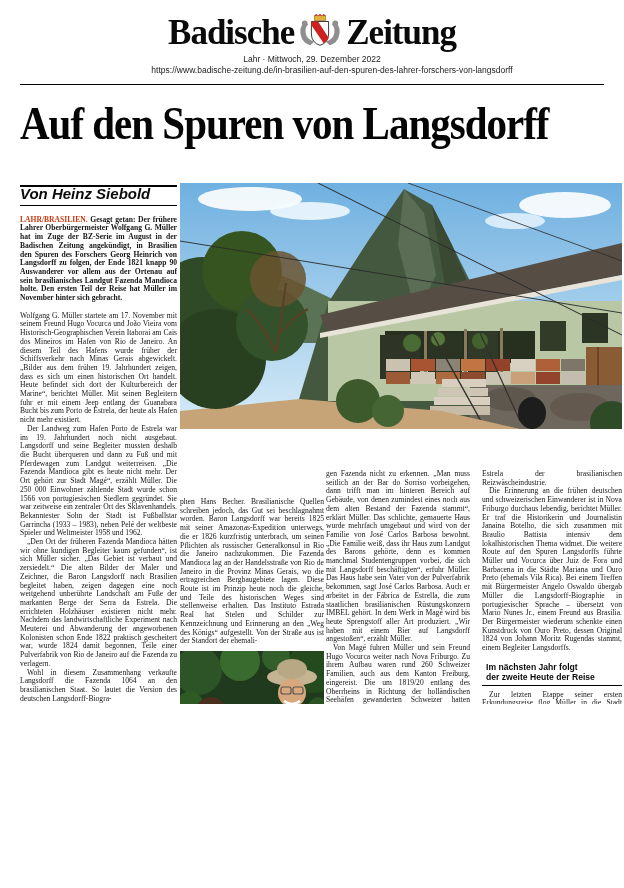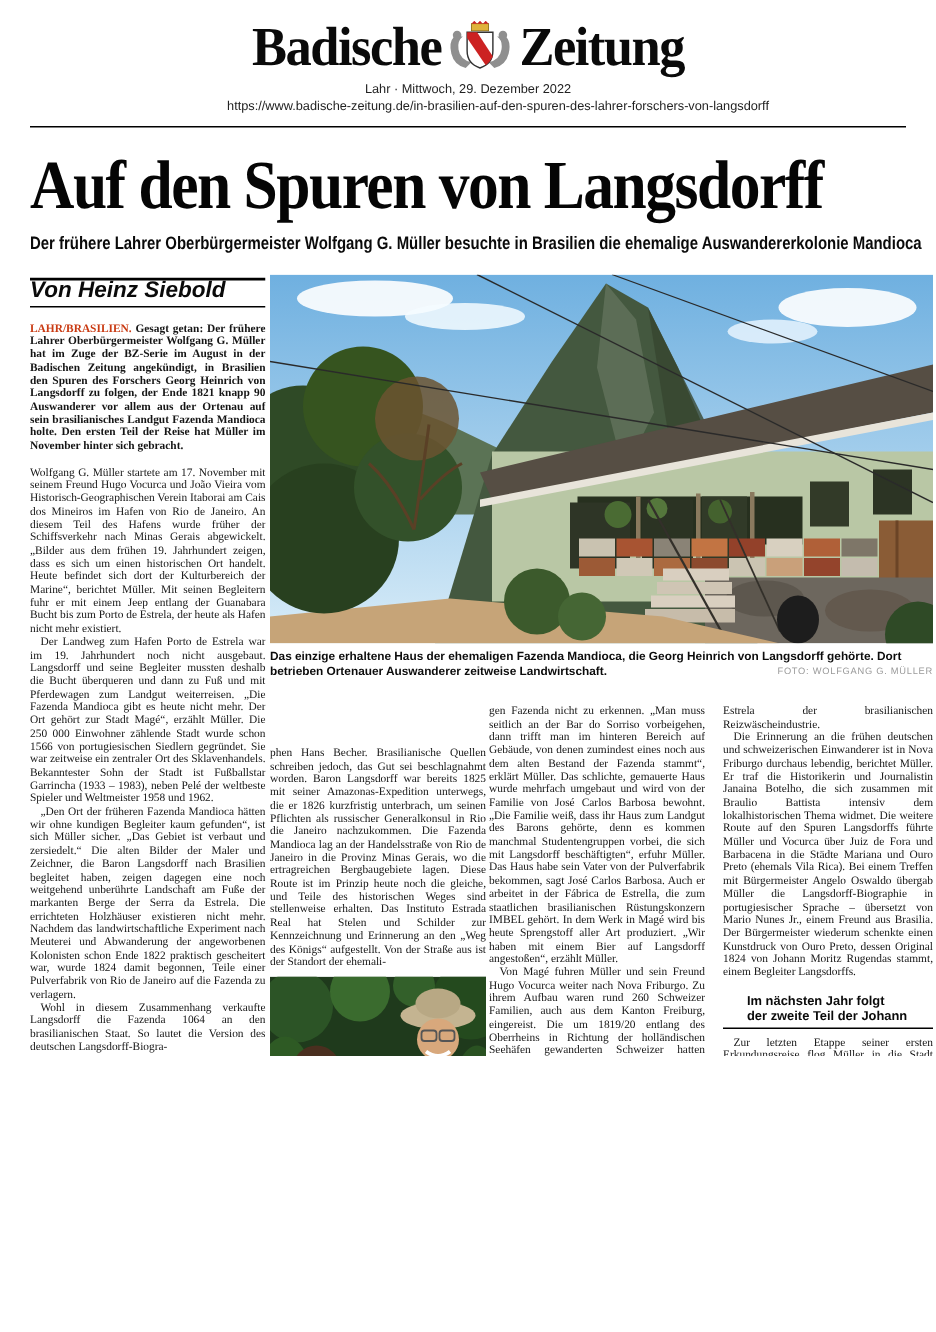--- a/index.html
+++ b/index.html
@@ -29,21 +29,21 @@
   .col2{position:absolute;left:180px;top:498px;width:144px;height:382px;overflow:hidden;}
   .col3{position:absolute;left:326px;top:470px;width:144px;height:382px;overflow:hidden;}
   .col4{position:absolute;left:482px;top:470px;width:140px;height:334px;overflow:hidden;}
   .byline-block{border-top:2.5px solid #000;border-bottom:1px solid #000;
                 padding:3px 0 3px;margin-bottom:10px;}
   .byline{font-family:"Liberation Sans",sans-serif;font-weight:bold;font-style:italic;
           font-size:15px;color:#0a0a0a;}
   .lead{font-weight:bold;margin-bottom:9px !important;}
   .lead-loc{color:#c93a12;font-weight:bold;}
   .colsubhead{font-family:"Liberation Sans",sans-serif;font-weight:bold;font-size:8.6px;
-              line-height:10px;margin:9px 16px 3px;color:#0a0a0a;}
+              line-height:10px;margin:9px 4px 3px;color:#0a0a0a;}
   .colsubhead-rule{border-top:1px solid #000;margin:3px 0 5px;}
   
   .photo1{position:absolute;left:180px;top:183px;width:442px;height:246px;overflow:hidden;}
   .photo1 svg,.photo2 svg{display:block;width:100%;height:100%;}
   .caption1{position:absolute;left:180px;top:433px;width:442px;
             font-family:"Liberation Sans",sans-serif;font-weight:bold;font-size:7.9px;
             line-height:10px;color:#0c0c0c;}
   .credit{position:absolute;right:0;bottom:0;font-weight:normal;font-size:6.2px;
           letter-spacing:.5px;color:#9a9a9a;}
   .photo2{width:144px;height:158px;margin-top:5px;overflow:hidden;}
@@ -80,23 +80,20 @@
         <path d="M13,7 h7 l11,17 q-2,4 -5,6 l-13,-19 z" fill="#cc2222"></path>
       </svg>
       <span class="brand">Zeitung</span>
     </div>
     <div class="dateline">Lahr · Mittwoch, 29. Dezember 2022</div>
     <div class="arturl">https://www.badische-zeitung.de/in-brasilien-auf-den-spuren-des-lahrer-forschers-von-langsdorff</div>
   </div>
   <div class="head-divider"></div>
 
   <div class="headline">Auf den Spuren von Langsdorff</div>
-  <div class="subhead-wrap">
-    <div class="subhead">Der frühere Lahrer Oberbürgermeister Wolfgang G. Müller besuchte in Brasilien die ehemalige Auswandererkolonie Mandioca</div>
-  </div>
 
   <div class="col1 bodytext">
     <div class="byline-block">
       <span class="byline">Von Heinz Siebold</span>
     </div>
     <p class="lead"><span class="lead-loc">LAHR/BRASILIEN.</span><span> Gesagt getan: Der frühere Lahrer Oberbürgermeister Wolfgang G. Müller hat im Zuge der BZ-Serie im August in der Badischen Zeitung angekündigt, in Brasilien den Spuren des Forschers Georg Heinrich von Langsdorff zu folgen, der Ende 1821 knapp 90 Auswanderer vor allem aus der Ortenau auf sein brasilianisches Landgut Fazenda Mandioca holte. Den ersten Teil der Reise hat Müller im November hinter sich gebracht.</span></p>
     <p>Wolfgang G. Müller startete am 17. November mit seinem Freund Hugo Vocurca und João Vieira vom Historisch-Geographischen Verein Itaborai am Cais dos Mineiros im Hafen von Rio de Janeiro. An diesem Teil des Hafens wurde früher der Schiffsverkehr nach Minas Gerais abgewickelt. „Bilder aus dem frühen 19. Jahrhundert zeigen, dass es sich um einen historischen Ort handelt. Heute befindet sich dort der Kulturbereich der Marine“, berichtet Müller. Mit seinen Begleitern fuhr er mit einem Jeep entlang der Guanabara Bucht bis zum Porto de Estrela, der heute als Hafen nicht mehr existiert.</p>
     <p class="ind">Der Landweg zum Hafen Porto de Estrela war im 19. Jahrhundert noch nicht ausgebaut. Langsdorff und seine Begleiter mussten deshalb die Bucht überqueren und dann zu Fuß und mit Pferdewagen zum Landgut weiterreisen. „Die Fazenda Mandioca gibt es heute nicht mehr. Der Ort gehört zur Stadt Magé“, erzählt Müller. Die 250 000 Einwohner zählende Stadt wurde schon 1566 von portugiesischen Siedlern gegründet. Sie war zeitweise ein zentraler Ort des Sklavenhandels. Bekanntester Sohn der Stadt ist Fußballstar Garrincha (1933 – 1983), neben Pelé der weltbeste Spieler und Weltmeister 1958 und 1962.</p>
     <p class="ind">„Den Ort der früheren Fazenda Mandioca hätten wir ohne kundigen Begleiter kaum gefunden“, ist sich Müller sicher. „Das Gebiet ist verbaut und zersiedelt.“ Die alten Bilder der Maler und Zeichner, die Baron Langsdorff nach Brasilien begleitet haben, zeigen dagegen eine noch weitgehend unberührte Landschaft am Fuße der markanten Berge der Serra da Estrela. Die errichteten Holzhäuser existieren nicht mehr. Nachdem das landwirtschaftliche Experiment nach Meuterei und Abwanderung der angeworbenen Kolonisten schon Ende 1822 praktisch gescheitert war, wurde 1824 damit begonnen, Teile einer Pulverfabrik von Rio de Janeiro auf die Fazenda zu verlagern.</p>
     <p class="ind">Wohl in diesem Zusammenhang verkaufte Langsdorff die Fazenda 1064 an den brasilianischen Staat. So lautet die Version des deutschen Langsdorff-Biogra-</p>
@@ -170,24 +167,20 @@
       <circle cx="98" cy="96" r="28" fill="#6b5430" opacity=".85"></circle>
       <path d="M96,170 q6,-40 10,-70 M96,170 q-14,-30 -30,-44 M100,150 q16,-18 28,-24" stroke="#5a4026" stroke-width="2" fill="none"></path>
       <circle cx="178" cy="218" r="22" fill="#3c5a2c"></circle>
       <circle cx="208" cy="228" r="16" fill="#456634"></circle>
       <circle cx="432" cy="240" r="22" fill="#2f4a26"></circle>
       <line x1="0" y1="58" x2="442" y2="130" stroke="#2a2a2a" stroke-width=".9"></line>
       <line x1="138" y1="0" x2="442" y2="152" stroke="#2a2a2a" stroke-width="1"></line>
       <line x1="228" y1="0" x2="442" y2="78" stroke="#2a2a2a" stroke-width=".8"></line>
     </svg>
   </div>
-  <div class="caption1">
-    <span>Das einzige erhaltene Haus der ehemaligen Fazenda Mandioca, die Georg Heinrich von Langsdorff gehörte. Dort betrieben Ortenauer Auswanderer zeitweise Landwirtschaft.</span>
-    <span class="credit">FOTO: WOLFGANG G. MÜLLER</span>
-  </div>
 
   <div class="col2 bodytext">
     <p>phen Hans Becher. Brasilianische Quellen schreiben jedoch, das Gut sei beschlagnahmt worden. Baron Langsdorff war bereits 1825 mit seiner Amazonas-Expedition unterwegs, die er 1826 kurzfristig unterbrach, um seinen Pflichten als russischer Generalkonsul in Rio die Janeiro nachzukommen. Die Fazenda Mandioca lag an der Handelsstraße von Rio de Janeiro in die Provinz Minas Gerais, wo die ertragreichen Bergbaugebiete lagen. Diese Route ist im Prinzip heute noch die gleiche, und Teile des historischen Weges sind stellenweise erhalten. Das Instituto Estrada Real hat Stelen und Schilder zur Kennzeichnung und Erinnerung an den „Weg des Königs“ aufgestellt. Von der Straße aus ist der Standort der ehemali-</p>
     <div class="photo2">
       <svg viewBox="0 0 144 158" preserveAspectRatio="none" aria-hidden="true">
         <rect width="144" height="158" fill="#1f3a1c"></rect>
         <circle cx="18" cy="20" r="24" fill="#2c5426"></circle>
         <circle cx="60" cy="10" r="20" fill="#3a6b2e"></circle>
         <circle cx="134" cy="16" r="26" fill="#244a1e"></circle>
         <circle cx="96" cy="6" r="14" fill="#33602a"></circle>
@@ -228,21 +221,21 @@
   <div class="col3 bodytext">
     <p>gen Fazenda nicht zu erkennen. „Man muss seitlich an der Bar do Sorriso vorbeigehen, dann trifft man im hinteren Bereich auf Gebäude, von denen zumindest eines noch aus dem alten Bestand der Fazenda stammt“, erklärt Müller. Das schlichte, gemauerte Haus wurde mehrfach umgebaut und wird von der Familie von José Carlos Barbosa bewohnt. „Die Familie weiß, dass ihr Haus zum Landgut des Barons gehörte, denn es kommen manchmal Studentengruppen vorbei, die sich mit Langsdorff beschäftigten“, erfuhr Müller. Das Haus habe sein Vater von der Pulverfabrik bekommen, sagt José Carlos Barbosa. Auch er arbeitet in der Fábrica de Estrella, die zum staatlichen brasilianischen Rüstungskonzern IMBEL gehört. In dem Werk in Magé wird bis heute Sprengstoff aller Art produziert. „Wir haben mit einem Bier auf Langsdorff angestoßen“, erzählt Müller.</p>
     <p class="ind">Von Magé fuhren Müller und sein Freund Hugo Vocurca weiter nach Nova Friburgo. Zu ihrem Aufbau waren rund 260 Schweizer Familien, auch aus dem Kanton Freiburg, eingereist. Die um 1819/20 entlang des Oberrheins in Richtung der holländischen Seehäfen gewanderten Schweizer hatten etliche Ortenauer dazu bewogen, als Auswanderungsziel nicht Nordamerika, sondern Brasilien zu wählen. In Nova Friburgo hatte Langsdorff 1822/23 versucht, Ersatz für seine abtrünnigen Kolonisten zu bekommen. Mit mäßigem Erfolg. Heute ist Nova Friburgo eine Stadt mit 190 000 Einwohnern und ein</p>
   </div>
 
   <div class="col4 bodytext">
     <p>Estrela der brasilianischen Reizwäscheindustrie.</p>
     <p class="ind">Die Erinnerung an die frühen deutschen und schweizerischen Einwanderer ist in Nova Friburgo durchaus lebendig, berichtet Müller. Er traf die Historikerin und Journalistin Janaina Botelho, die sich zusammen mit Braulio Battista intensiv dem lokalhistorischen Thema widmet. Die weitere Route auf den Spuren Langsdorffs führte Müller und Vocurca über Juiz de Fora und Barbacena in die Städte Mariana und Ouro Preto (ehemals Vila Rica). Bei einem Treffen mit Bürgermeister Angelo Oswaldo übergab Müller die Langsdorff-Biographie in portugiesischer Sprache – übersetzt von Mario Nunes Jr., einem Freund aus Brasilia. Der Bürgermeister wiederum schenkte einen Kunstdruck von Ouro Preto, dessen Original 1824 von Johann Moritz Rugendas stammt, einem Begleiter Langsdorffs.</p>
     <div class="colsubhead">
       <div>Im nächsten Jahr folgt</div>
-      <div>der zweite Teil der Johann</div>
+      <div>der zweite Heute der Reise</div>
     </div>
     <div class="colsubhead-rule"></div>
     <p class="ind">Zur letzten Etappe seiner ersten Erkundungsreise flog Müller in die Stadt Belém im Mündungsgebiet des Amazonas. Hier war Langsdorff am 16. September 1828 schwerkrank angekommen. Seinen Plan, bis an die Mündung des Orinoco in Venezuela vorzustoßen, konnte er nicht verwirklichen, er musste zurück nach Rio de Janeiro und kehrte mit Familie am 26. Januar 1829 nach Europa zurück. Die zweite Erkundungsreise Müllers soll im Laufe des Jahres 2022 stattfinden.</p>
   </div>
 
   <div class="infobox">
     <span class="arrows">▶▶</span><span>Alle Teile der BZ-Serie im Online-Dossier unter </span><span class="boxlink">www.badische-zeitung.de/langsdorff-lahr</span>
   </div>
 
   <div class="footer-rule"></div>

